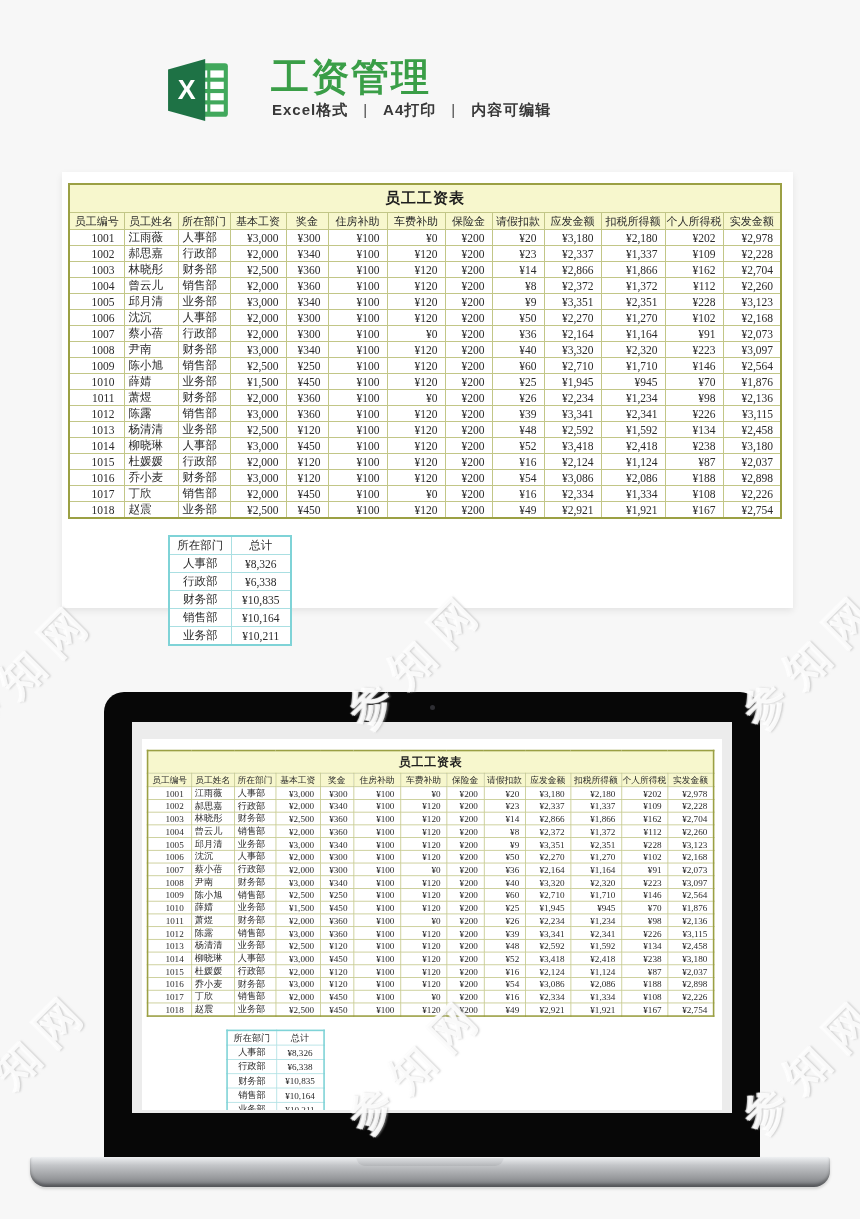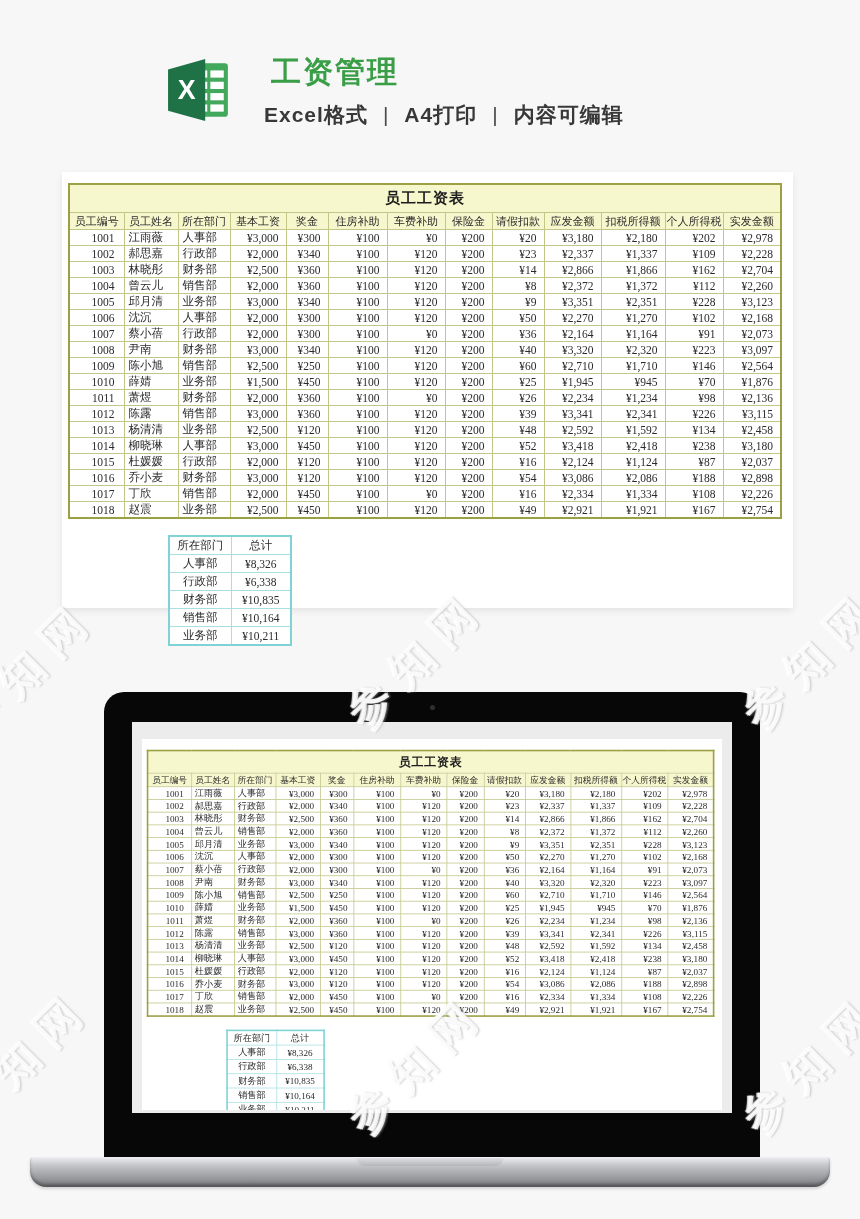--- a/index.html
+++ b/index.html
@@ -20,26 +20,26 @@
     text-shadow:1px 1px 2px rgba(175,175,175,0.55),-1px -1px 1px rgba(255,255,255,0.9);
     pointer-events:none;white-space:nowrap;z-index:5;
   }
   .wm1{left:-60px;top:640px;} .wm2{left:330px;top:630px;} .wm3{left:725px;top:630px;}
   .wm4{left:-65px;top:1030px;} .wm5{left:330px;top:1035px;} .wm6{left:725px;top:1035px;}
 
   
   .logo{position:absolute;left:166px;top:57px;width:66px;height:66px;}
   .page-title{
     position:absolute;left:271px;top:52px;
-    font-size:30px;font-weight:bold;color:var(--accent-green,#3a9e47);
+    font-size:38px;font-weight:bold;color:var(--accent-green,#3a9e47);
     letter-spacing:2px;
   }
   .page-subtitle{
-    position:absolute;left:264px;top:101px;
-    font-size:21px;font-weight:bold;color:var(--subtitle-text,#383838);
+    position:absolute;left:272px;top:101px;
+    font-size:15px;font-weight:bold;color:var(--subtitle-text,#383838);
     letter-spacing:1px;
     text-align:right;
   }
   .page-subtitle .sep{margin:0 15px;font-weight:normal;color:#4a4a4a;}
 
   
   .card{
     position:absolute;left:62px;top:172px;width:731px;height:436px;
     background:#ffffff;box-shadow:0 3px 7px rgba(0,0,0,0.08);
     z-index:2;

